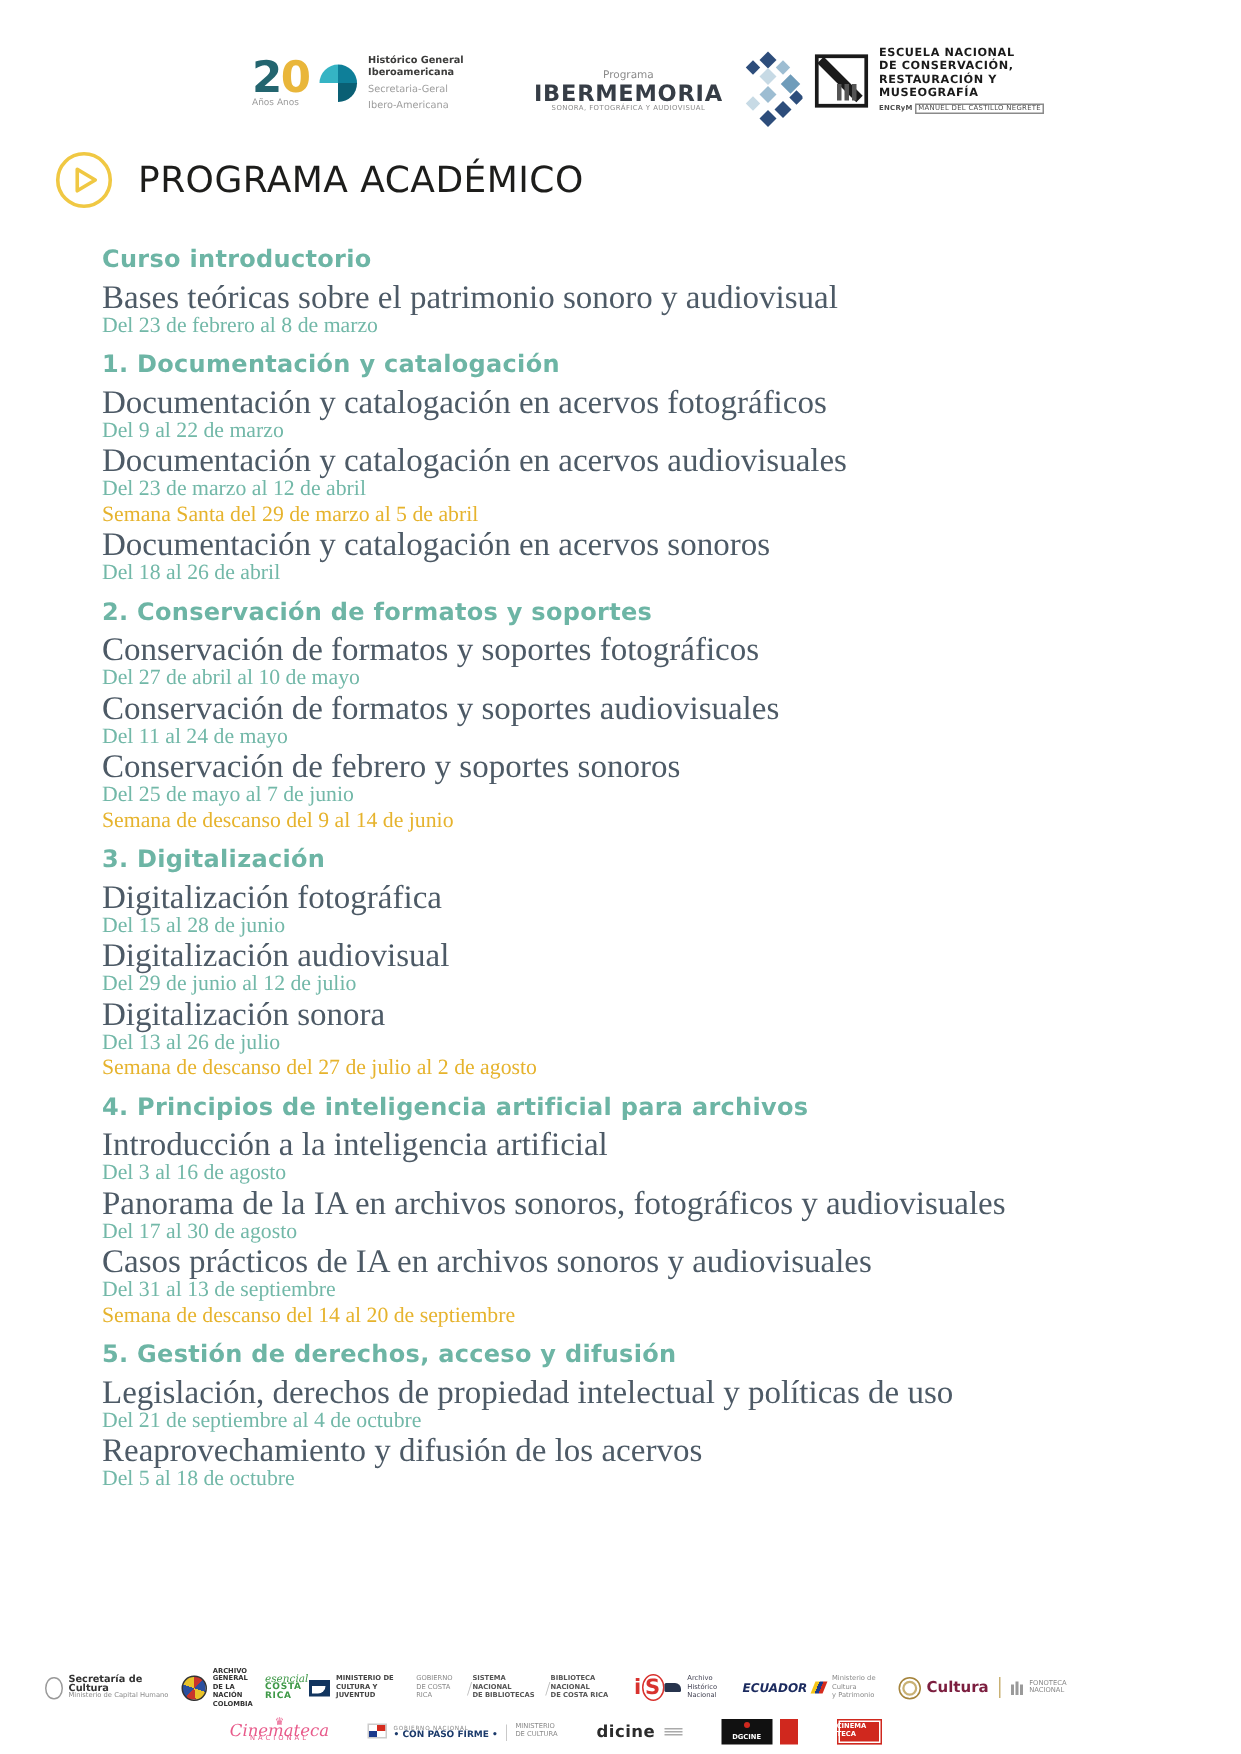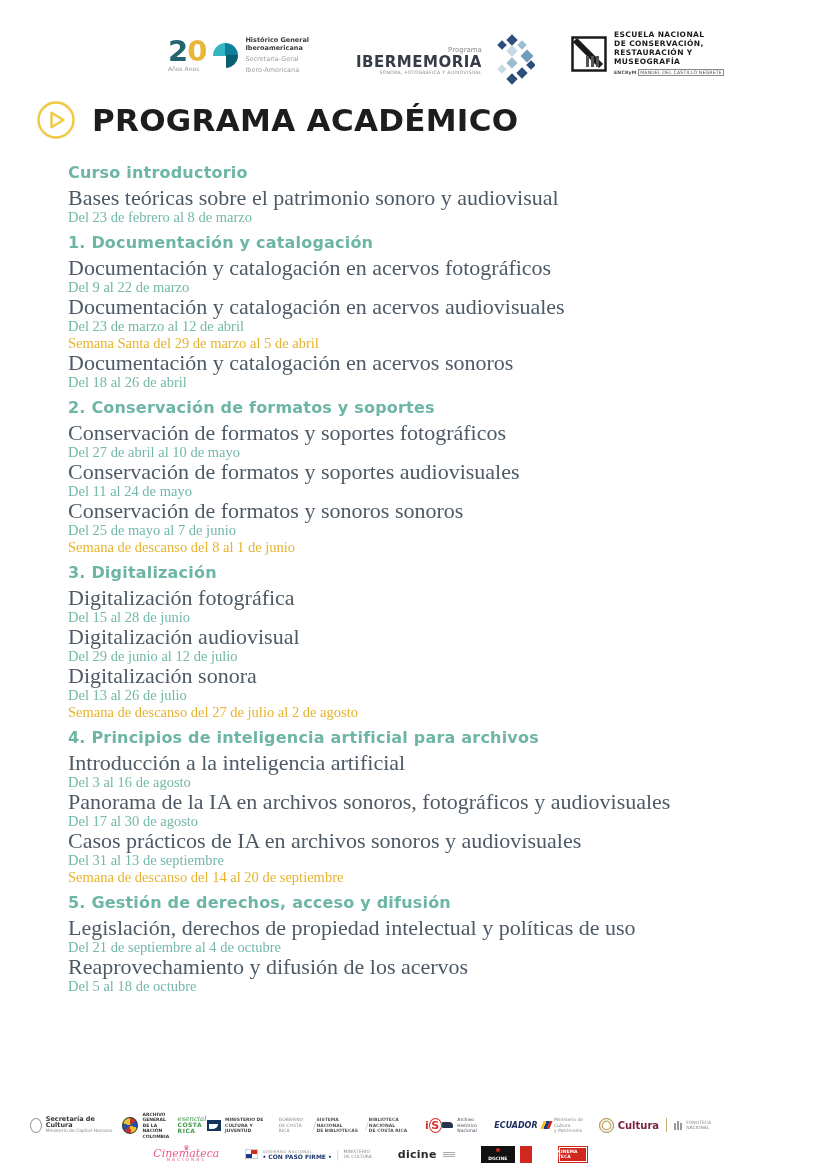--- a/index.html
+++ b/index.html
@@ -13,33 +13,33 @@
   .segib-num .d1{color:#23656f;}
   .segib-num .d2{color:#e9b63a;}
   .segib-anos{font-family:"DejaVu Sans",sans-serif;font-size:6px;color:#9a9a9a;display:block;text-align:left;}
   .segib-mark{width:25px;height:25px;border-radius:50%;
       background:conic-gradient(from -90deg,#35b4c4 0 25%,#0e7f99 25% 50%,#0a5f74 50% 75%,#ffffff 75% 100%);}
   .segib-text{font-family:"DejaVu Sans",sans-serif;font-size:6.5px;line-height:8px;}
   .segib-text .es{color:#3c3c3b;font-weight:bold;}
   .segib-text .pt{color:#9d9d9d;margin-top:3px;}
 
   .iber{left:356px;top:33px;}
-  .iber-text{text-align:right;}
+  .iber-text{text-align:center;}
   .iber-pre{font-family:"DejaVu Sans",sans-serif;font-size:7px;color:#8a8a8a;display:block;}
   .iber-name{font-family:"DejaVu Sans",sans-serif;font-weight:bold;font-size:15px;color:#363d46;letter-spacing:.5px;display:block;line-height:16px;}
   .iber-sub{font-family:"DejaVu Sans",sans-serif;font-size:4.6px;color:#8a8a8a;display:block;letter-spacing:.3px;}
 
-  .encrym{left:571px;top:30px;}
+  .encrym{left:543px;top:30px;}
   .encrym-text{font-family:"DejaVu Sans",sans-serif;font-size:7.5px;line-height:9px;font-weight:bold;color:#1a1a1a;letter-spacing:.4px;}
   .encrym-sub{font-size:4.6px;font-weight:normal;color:#4a4a4a;margin-top:2px;letter-spacing:.2px;}
   .encrym-sub .box{border:.5px solid #8a8a8a;padding:0 1px;}
 
   
   .titlebar{position:absolute;left:36px;top:100px;display:flex;align-items:center;gap:16px;}
-  .page-title{font-family:"DejaVu Sans",sans-serif;font-weight:bold;font-size:31px;color:#1d1d1b;letter-spacing:.3px;}
+  .page-title{font-family:"DejaVu Sans",sans-serif;font-weight:normal;font-size:24px;color:#1d1d1b;letter-spacing:.3px;}
 
   
   .main{position:absolute;left:68px;top:161px;width:600px;}
   .section{margin-top:5px;}
   .section:first-child{margin-top:0;}
   .section-heading{margin:0 0 3px 0;font-family:"DejaVu Sans",sans-serif;font-weight:bold;
       font-size:16px;line-height:23px;color:#6db5a5;letter-spacing:.2px;}
   .line{white-space:nowrap;}
   .course{font-size:22px;line-height:22px;color:#4d5a66;}
   .date{font-size:14.5px;line-height:17px;color:#72b8a8;}
@@ -57,21 +57,21 @@
   .slash{color:#bbb;font-size:11px;font-weight:300;}
 
   .arg-shield{width:10px;height:13px;border:1px solid #9a9a9a;border-radius:50%;display:inline-block;}
   .agn-circle{width:15px;height:15px;border-radius:50%;
       background:conic-gradient(#c8342c 0 12%,#2b4f9e 12% 30%,#e9c32a 30% 48%,#c8342c 48% 62%,#2b4f9e 62% 80%,#e9c32a 80% 100%);
       border:1px solid #333;}
   .esencial .script{font-family:"DejaVu Serif",serif;font-style:italic;font-size:7px;color:#3f9948;display:block;}
   .esencial .cr{font-size:6px;font-weight:bold;color:#3f9948;line-height:6px;letter-spacing:.5px;}
   .cr-flag{width:15px;height:11px;background:#12355f;position:relative;display:inline-block;}
   .cr-flag::after{content:"";position:absolute;left:2px;bottom:2px;width:9px;height:5px;background:#fff;border-radius:0 0 6px 0;}
-  .is-mark{font-weight:bold;font-size:11px;color:#d8322e;line-height:13px;}
+  .is-mark{font-weight:bold;font-size:14px;color:#d8322e;line-height:13px;}
   .is-mark .s{border:1px solid #d8322e;border-radius:50%;padding:0 1.5px;}
   .ahn-glyph{width:12px;height:6px;background:#27344d;border-radius:1px 4px 1px 1px;display:inline-block;}
   .ec-name{font-style:italic;font-weight:bold;font-size:8px;color:#1b2a5e;}
   .ec-stripes{width:9px;height:8px;display:inline-block;transform:skewX(-22deg);
       background:linear-gradient(90deg,#f5c518 0 34%,#1b3a8c 34% 67%,#d52b1e 67% 100%);}
   .mx-seal{width:13px;height:13px;border-radius:50%;border:1.5px solid #a5843c;box-shadow:inset 0 0 0 1.5px #fff,inset 0 0 0 3px #c9b174;display:inline-block;}
   .mx-name{font-weight:bold;font-size:10px;color:#7c1e3f;}
   .vbar{width:1px;height:14px;background:#c9b174;display:inline-block;margin:0 3px;}
   .fono-glyph{display:inline-flex;gap:1px;align-items:flex-end;}
   .fono-glyph i{width:2px;height:7px;background:#9a9a9a;display:inline-block;}
@@ -179,23 +179,23 @@
         <div class="line note">Semana Santa del 29 de marzo al 5 de abril</div>
         <div class="line course">Documentación y catalogación en acervos sonoros</div>
         <div class="line date">Del 18 al 26 de abril</div>
       </section>
       <section class="section">
         <h2 class="section-heading">2. Conservación de formatos y soportes</h2>
         <div class="line course">Conservación de formatos y soportes fotográficos</div>
         <div class="line date">Del 27 de abril al 10 de mayo</div>
         <div class="line course">Conservación de formatos y soportes audiovisuales</div>
         <div class="line date">Del 11 al 24 de mayo</div>
-        <div class="line course">Conservación de formatos y sonoros sonoros</div>
+        <div class="line course">Conservación de febrero y soportes sonoros</div>
         <div class="line date">Del 25 de mayo al 7 de junio</div>
-        <div class="line note">Semana de descanso del 8 al 1 de junio</div>
+        <div class="line note">Semana de descanso del 9 al 14 de junio</div>
       </section>
       <section class="section">
         <h2 class="section-heading">3. Digitalización</h2>
         <div class="line course">Digitalización fotográfica</div>
         <div class="line date">Del 15 al 28 de junio</div>
         <div class="line course">Digitalización audiovisual</div>
         <div class="line date">Del 29 de junio al 12 de julio</div>
         <div class="line course">Digitalización sonora</div>
         <div class="line date">Del 13 al 26 de julio</div>
         <div class="line note">Semana de descanso del 27 de julio al 2 de agosto</div>

